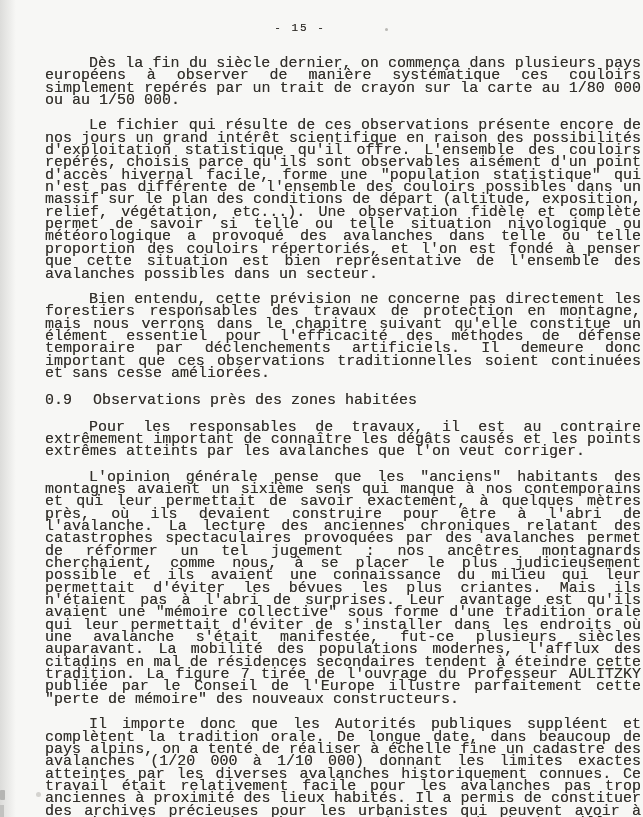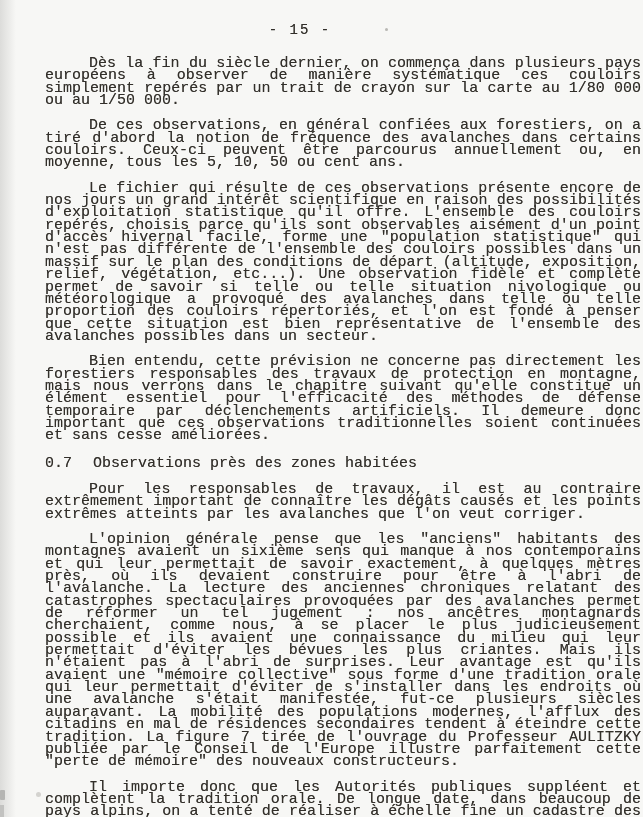--- a/index.html
+++ b/index.html
@@ -51,21 +51,21 @@
     background: #a9a7a2;
     border-radius: 50%;
     opacity: .45;
   }
   .page-number {
     position: absolute;
     top: 22px;
     left: 0;
     width: 600px;
     text-align: center;
-    font-size: 14px;
+    font-size: 11px;
     letter-spacing: 2px;
     text-shadow: 0 0 0.5px rgba(50,47,42,0.65);
   }
   .body-text {
     position: absolute;
     left: 27px;
     top: 58px;
     width: 596px;
     font-size: 15px;
     line-height: 12.35px;
@@ -98,26 +98,25 @@
   <div class="edge-mark-bottom-1"></div>
   <div class="edge-mark-bottom-2"></div>
   <div class="speck-1"></div>
   <div class="speck-2"></div>
 
   <div class="page-number">- 15 -</div>
 
   <div class="body-text">
 
     <p>Dès la fin du siècle dernier, on commença dans plusieurs pays européens à observer de manière systématique ces couloirs simplement repérés par un trait de crayon sur la carte au 1/80 000 ou au 1/50 000.</p>
-    <p>De ces observations, en général confiées aux forestiers, on a tiré d'abord la notion de fréquence des avalanches dans certains couloirs. Ceux-ci peuvent être parcourus annuellement ou, en moyenne, tous les 5, 10, 50 ou cent ans.</p>
     <p>Le fichier qui résulte de ces observations présente encore de nos jours un grand intérêt scientifique en raison des possibilités d'exploitation statistique qu'il offre. L'ensemble des couloirs repérés, choisis parce qu'ils sont observables aisément d'un point d'accès hivernal facile, forme une "population statistique" qui n'est pas différente de l'ensemble des couloirs possibles dans un massif sur le plan des conditions de départ (altitude, exposition, relief, végétation, etc...).  Une observation fidèle et complète permet de savoir si telle ou telle situation nivologique ou météorologique a provoqué des avalanches dans telle ou telle proportion des couloirs répertoriés, et l'on est fondé à penser que cette situation est bien représentative de l'ensemble des avalanches possibles dans un secteur.</p>
     <p>Bien entendu, cette prévision ne concerne pas directement les forestiers responsables des travaux de protection en montagne, mais nous verrons dans le chapitre suivant qu'elle constitue un élément essentiel pour l'efficacité des méthodes de défense temporaire par déclenchements artificiels. Il demeure donc important que ces observations traditionnelles soient continuées et sans cesse améliorées.</p>
 
     <div class="section-heading">
-      <span class="section-number">0.7</span><span class="section-title">Observations près des zones habitées</span>
+      <span class="section-number">0.9</span><span class="section-title">Observations près des zones habitées</span>
     </div>
 
     <p>Pour les responsables de travaux, il est au contraire extrêmement important de connaître les dégâts causés et les points extrêmes atteints par les avalanches que l'on veut corriger.</p>
     <p>L'opinion générale pense que les "anciens" habitants des montagnes avaient un sixième sens qui manque à nos contemporains et qui leur permettait de savoir exactement, à quelques mètres près, où ils devaient construire pour être à l'abri de l'avalanche. La lecture des anciennes chroniques relatant des catastrophes spectaculaires provoquées par des avalanches permet de réformer un tel jugement : nos ancêtres montagnards cherchaient, comme nous, à se placer le plus judicieusement possible et ils avaient une connaissance du milieu qui leur permettait d'éviter les bévues les plus criantes.  Mais ils n'étaient pas à l'abri de surprises. Leur avantage est qu'ils avaient une "mémoire collective" sous forme d'une tradition orale qui leur permettait d'éviter de s'installer dans les endroits où une avalanche s'était manifestée, fut-ce plusieurs siècles auparavant. La mobilité des populations modernes, l'afflux des citadins en mal de résidences secondaires tendent à éteindre cette tradition. La figure 7 tirée de l'ouvrage du Professeur AULITZKY publiée par le Conseil de l'Europe illustre parfaitement cette "perte de mémoire" des nouveaux constructeurs.</p>
     <p>Il importe donc que les Autorités publiques suppléent et complètent la tradition orale.  De longue date, dans beaucoup de pays alpins, on a tenté de réaliser à échelle fine un cadastre des avalanches (1/20 000 à 1/10 000) donnant les limites exactes atteintes par les diverses avalanches historiquement connues.  Ce travail était relativement facile pour les avalanches pas trop anciennes à proximité des lieux habités. Il a permis de constituer des archives précieuses pour les urbanistes qui peuvent avoir à autoriser des extensions de constructions aux abords des villages et stations de montagne.</p>
 
   </div>
 
 </div>
 

